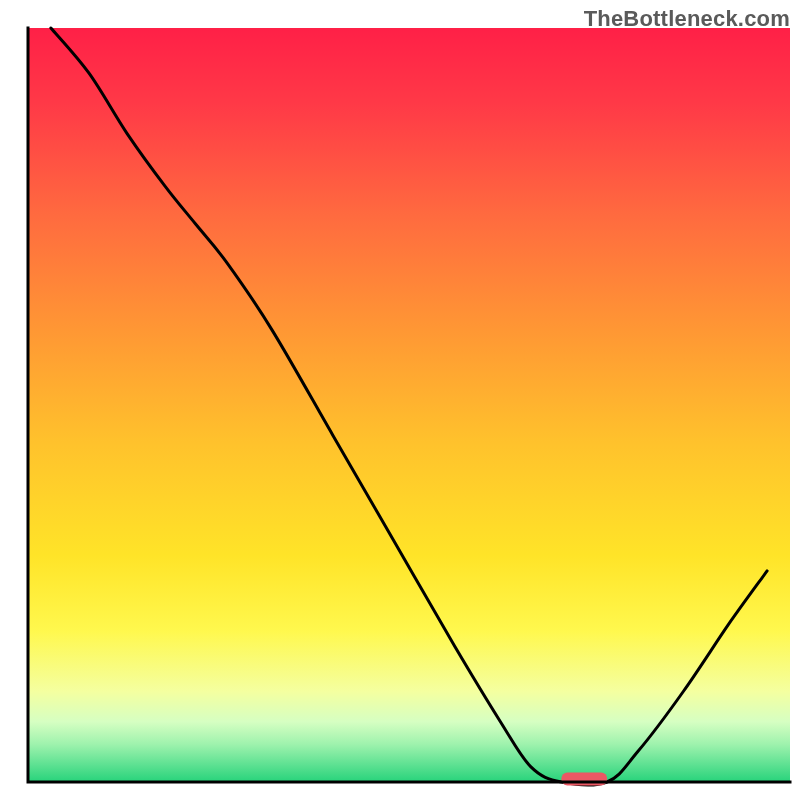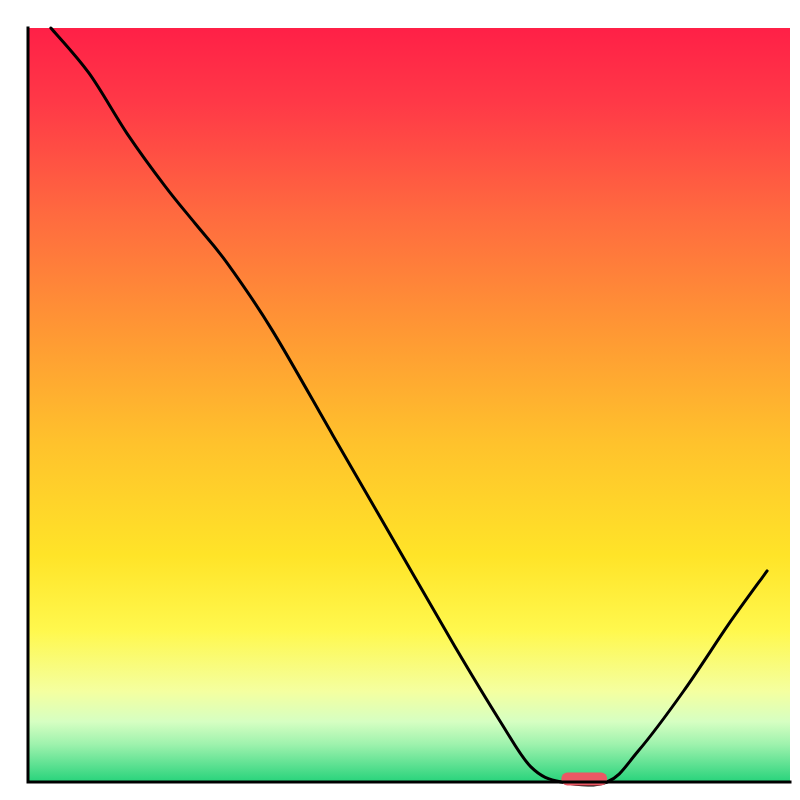--- a/index.html
+++ b/index.html
@@ -26,20 +26,21 @@
   }
   svg.chart {
     display: block;
   }
 </style>
 </head>
 <body>
 
 <div class="chart-wrap">
 
+  <div class="attribution">TheBottleneck.com</div>
 
   <svg class="chart" width="800" height="800" viewBox="0 0 800 800">
     <defs>
       <linearGradient id="bg-grad" x1="0" y1="0" x2="0" y2="1">
       <stop offset="0%" stop-color="#ff2047"></stop>
           <stop offset="10%" stop-color="#ff3947"></stop>
           <stop offset="25%" stop-color="#ff6b3f"></stop>
           <stop offset="40%" stop-color="#ff9734"></stop>
           <stop offset="55%" stop-color="#ffc22c"></stop>
           <stop offset="70%" stop-color="#ffe428"></stop>

